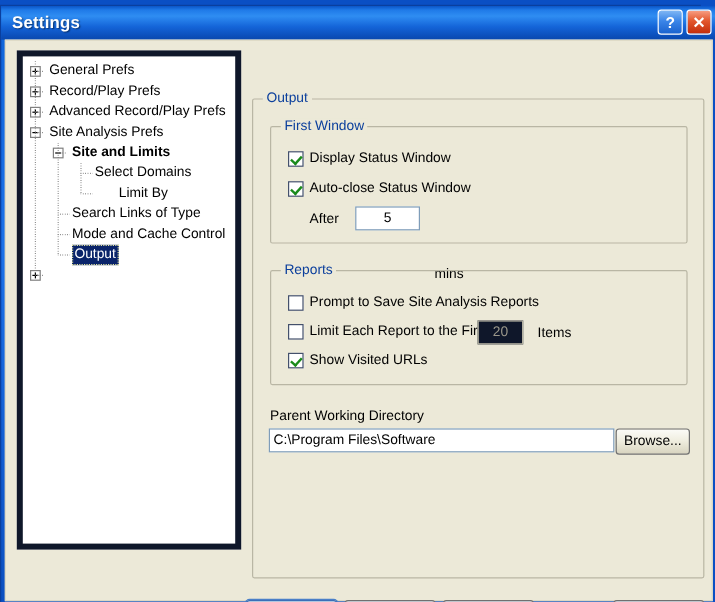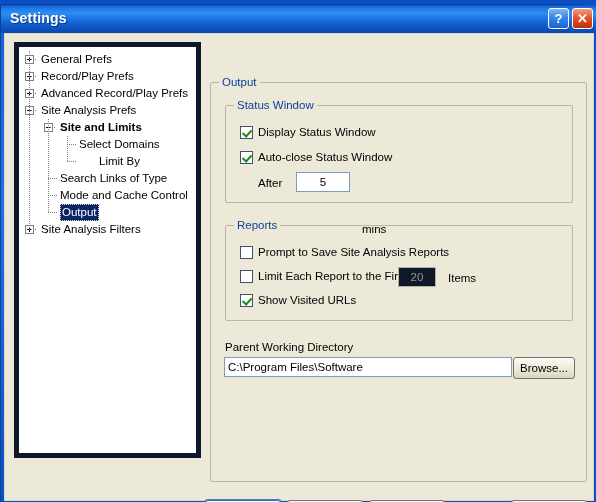--- a/index.html
+++ b/index.html
@@ -279,21 +279,20 @@
             <span class="lbl" style="left: 41px;">Search Links of Type</span>
           </div>
           <div class="tnode">
             <span class="lbl" style="left: 41px;">Mode and Cache Control</span>
           </div>
           <div class="tnode">
             <span class="lbl sel" style="left: 41px;">Output</span>
           </div>
           <div class="tnode">
             <span class="exp plus" style="left: 6px;"></span>
-            <span class="lbl" style="left: 22px;">Site Analysis Filters</span>
           </div>
           <div class="vline" style="left: 10px; top: 4px; height: 178px;"></div>
           <div class="hline" style="left: 10px; top: 12px; width: 7px;"></div>
           <div class="hline" style="left: 10px; top: 29px; width: 7px;"></div>
           <div class="hline" style="left: 10px; top: 46px; width: 7px;"></div>
           <div class="hline" style="left: 10px; top: 63px; width: 7px;"></div>
           <div class="hline" style="left: 10px; top: 182px; width: 7px;"></div>
           <div class="vline" style="left: 29px; top: 72px; height: 93px;"></div>
           <div class="hline" style="left: 29px; top: 80px; width: 7px;"></div>
           <div class="hline" style="left: 29px; top: 131px; width: 10px;"></div>
@@ -302,21 +301,21 @@
           <div class="vline" style="left: 48px; top: 89px; height: 25px;"></div>
           <div class="hline" style="left: 48px; top: 97px; width: 10px;"></div>
           <div class="hline" style="left: 48px; top: 114px; width: 10px;"></div>
         </div>
     </div>
 
     <div class="groupbox" id="grp-output">
       <div class="gb-title">Output</div>
 
       <div class="groupbox" id="grp-status">
-        <div class="gb-title">Status Window</div>
+        <div class="gb-title">First Window</div>
 
         <div class="chkrow" style="left:14px; top:20px;">
           <span class="chk on"></span>
           <span>Display Status Window</span>
         </div>
 
         <div class="chkrow" style="left:14px; top:45px;">
           <span class="chk on"></span>
           <span>Auto-close Status Window</span>
         </div>

